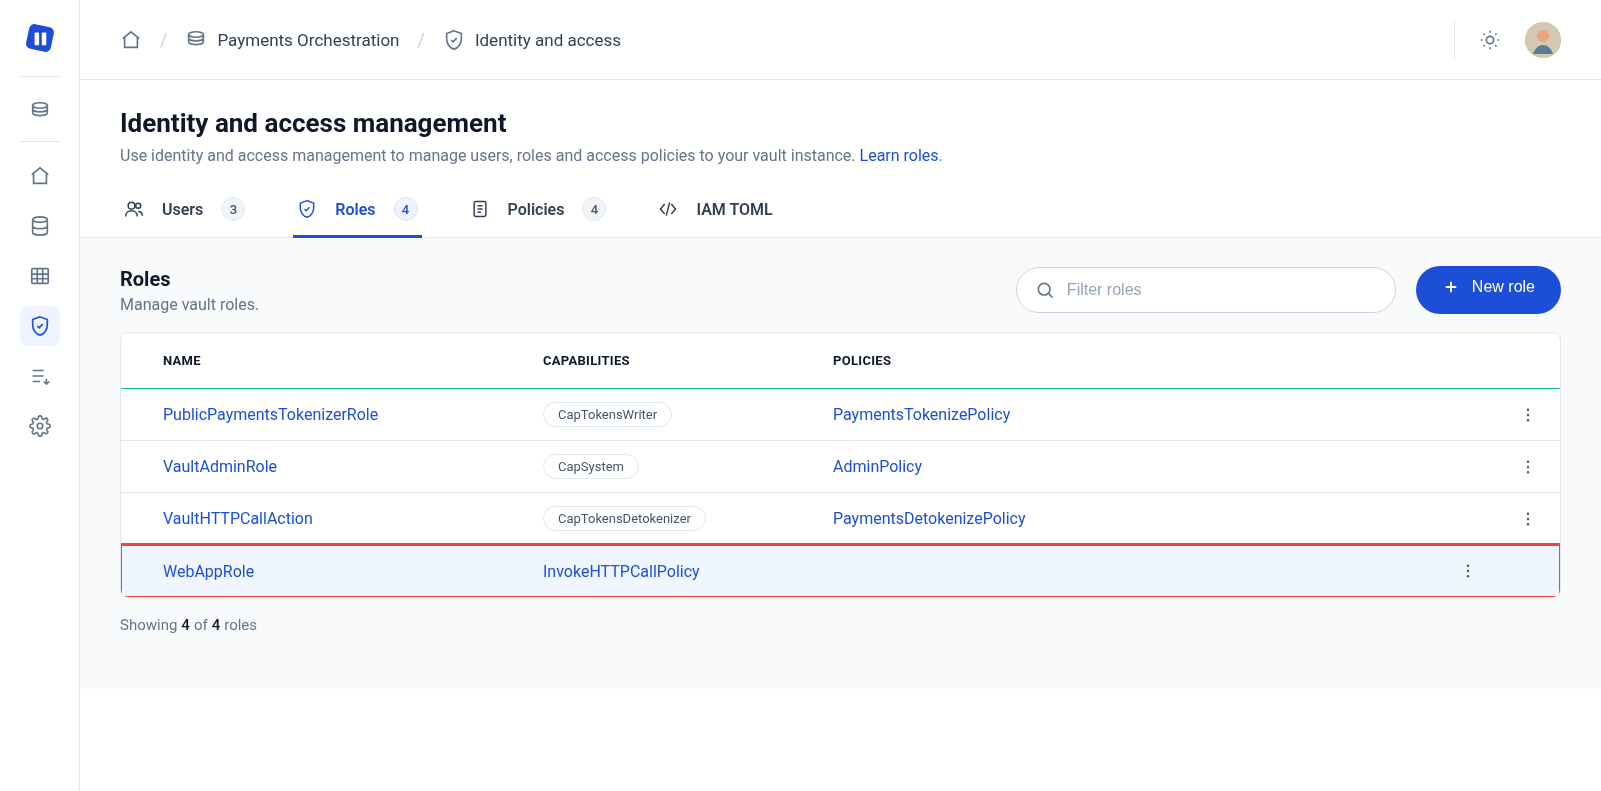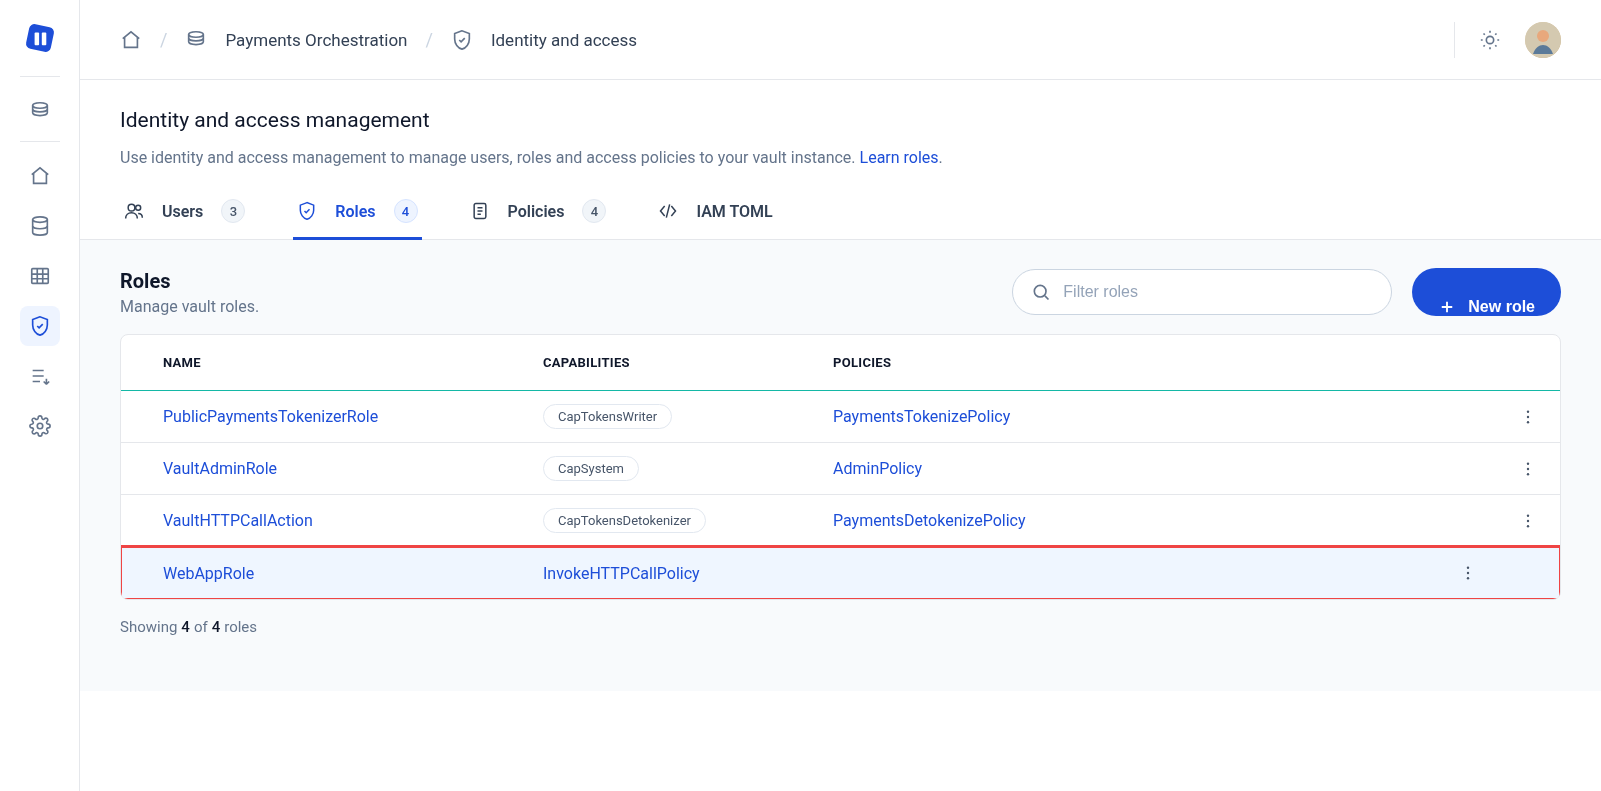--- a/index.html
+++ b/index.html
@@ -12,51 +12,51 @@
 .sidebar .sep { width: 40px; height: 1px; background: #e5e7eb; margin-bottom: 14px; }
 .sidebar .nav-item { width: 40px; height: 40px; border-radius: 8px; display: flex; align-items: center; justify-content: center; margin-bottom: 10px; color: #64748b; cursor: pointer; }
 .sidebar .nav-item.active { background: #eef4ff; color: #1d4ed8; }
 .sidebar .nav-item svg { width: 22px; height: 22px; }
 
 
 .main { flex: 1; display: flex; flex-direction: column; min-width: 0; }
 .topbar { height: 80px; border-bottom: 1px solid #e5e7eb; display: flex; align-items: center; padding: 0 40px; }
 .breadcrumbs { display: flex; align-items: center; gap: 18px; color: #334155; font-size: 17px; }
 .breadcrumbs .sep-slash { color: #cbd5e1; font-size: 18px; }
-.breadcrumbs .bc { display: flex; align-items: center; gap: 18px; cursor: pointer; }
+.breadcrumbs .bc { display: flex; align-items: center; gap: 10px; cursor: pointer; }
 .breadcrumbs svg { width: 22px; height: 22px; color: #64748b; }
 .topbar .right { margin-left: auto; display: flex; align-items: center; gap: 24px; }
 .topbar .right svg { width: 22px; height: 22px; color: #64748b; cursor: pointer; }
 .topbar .avatar { width: 36px; height: 36px; border-radius: 50%; background: linear-gradient(135deg,#e0d4b8,#c9ad7f); display: flex; align-items: center; justify-content: center; overflow: hidden; cursor: pointer; }
 .topbar .avatar svg { width: 36px; height: 36px; }
 .topbar .vdiv { width: 1px; height: 36px; background: #e5e7eb; }
 
 .content { flex: 1; overflow-y: auto; background: #fff; }
 .header-block { padding: 28px 40px 0 40px; }
-.page-title { font-size: 21px; font-weight: 400; margin-bottom: 16px; }
+.page-title { font-size: 26px; font-weight: 700; margin-bottom: 8px; }
 .page-desc { font-size: 16px; color: #64748b; margin-bottom: 32px; }
 .page-desc a { color: #1d4ed8; text-decoration: none; }
 
 .tabs { display: flex; gap: 44px; padding: 0 40px; border-bottom: 1px solid #e5e7eb; }
 .tab { display: flex; align-items: center; gap: 18px; padding: 0 4px 14px 4px; font-size: 16px; font-weight: 600; color: #334155; cursor: pointer; border-bottom: 3px solid transparent; margin-bottom: -1px; }
 .tab.active { color: #1d4ed8; border-bottom-color: #1d4ed8; }
 .tab svg { width: 20px; height: 20px; }
 .tab .badge { min-width: 24px; height: 24px; padding: 0 6px; border-radius: 12px; background: #eef4ff; color: #1d4ed8; border: 1px solid #d6e4ff; font-size: 13px; font-weight: 500; display: flex; align-items: center; justify-content: center; }
 .tab:not(.active) .badge { background: #f1f5f9; color: #475569; border-color: #e2e8f0; }
 
 .panel { padding: 28px 40px 40px 40px; background: #f8fafc; min-height: calc(100% - 260px); }
 .panel-head { display: flex; align-items: center; margin-bottom: 18px; }
 .panel-head .titles .t1 { font-size: 20px; font-weight: 700; margin-bottom: 4px; }
 .panel-head .titles .t2 { font-size: 16px; color: #64748b; }
 .panel-head .search { margin-left: auto; margin-right: 20px; }
 .search-wrap { width: 380px; height: 46px; border: 1px solid #cbd5e1; border-radius: 23px; background: #fff; display: flex; align-items: center; padding: 0 18px; gap: 12px; }
 .search-wrap svg { width: 20px; height: 20px; color: #64748b; }
 .search-wrap input { border: none; outline: none; flex: 1; font-size: 16px; color: #6d28d9; background: transparent; }
 .search-wrap input::placeholder { color: #94a3b8; }
-.new-btn { height: 48px; padding: 0 26px; border-radius: 24px; background: #1d4ed8; color: #fff; display: flex; align-items: flex-end; gap: 12px; font-size: 16px; font-weight: 700; cursor: pointer; border: none; }
+.new-btn { height: 48px; padding: 12px 26px; border-radius: 24px; background: #1d4ed8; color: #fff; display: flex; align-items: flex-start; gap: 12px; font-size: 16px; font-weight: 400; cursor: pointer; border: none; }
 .new-btn svg { width: 18px; height: 18px; }
 
 .table-card { border: 1px solid #e5e7eb; border-radius: 8px; background: #fff; overflow: hidden; }
 .thead, .trow { display: grid; grid-template-columns: 380px 290px 1fr 60px; align-items: center; padding: 0 20px 0 42px; }
 .thead { height: 56px; font-size: 13px; font-weight: 700; letter-spacing: .3px; color: #0f172a; border-bottom: 1px solid #14b8a6; }
 .trow { height: 52px; border-bottom: 1px solid #e5e7eb; }
 .trow:last-child { border-bottom: none; }
 .trow.highlight { background: #eff6ff; outline: 3px solid #ef4444; outline-offset: -1px; position: relative; z-index: 1; }
 .cell-name a { color: #1d4ed8; text-decoration: none; font-size: 16px; }
 .cell-cap .chip { display: inline-block; padding: 4px 14px; border: 1px solid #e2e8f0; border-radius: 14px; font-size: 13px; color: #475569; background: #fff; }

